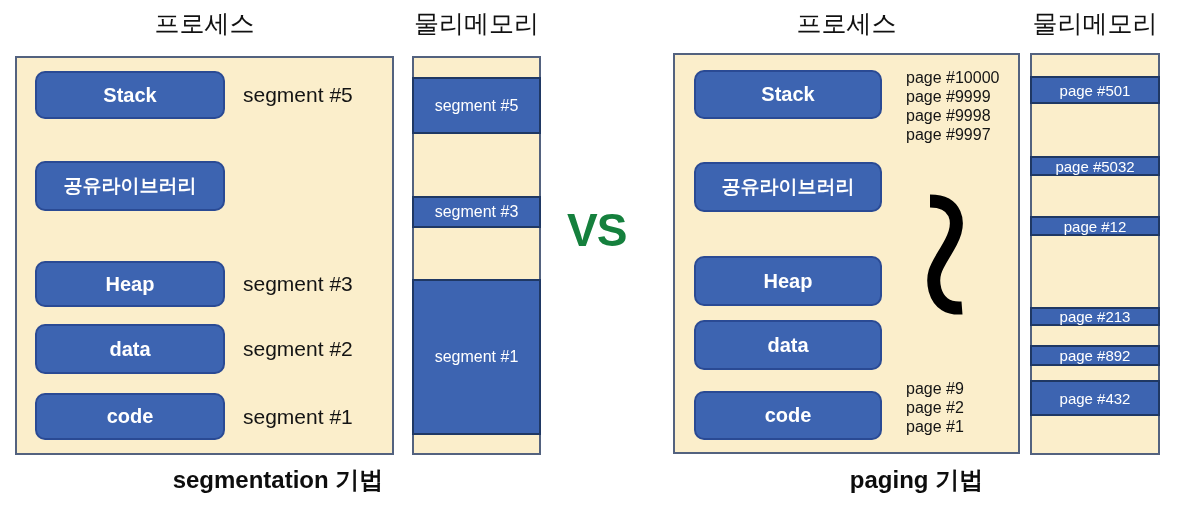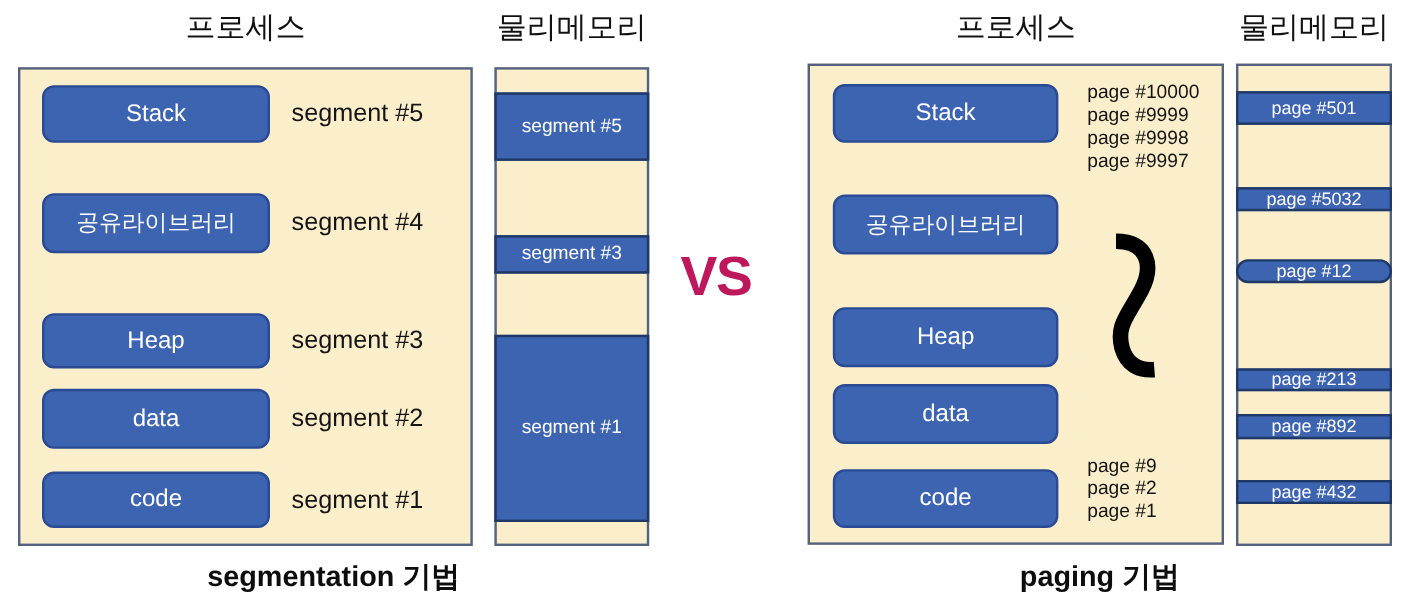--- a/index.html
+++ b/index.html
@@ -11,58 +11,57 @@
   .abs{position:absolute;}
   .col-title{
     font-size:25px;font-weight:500;color:#111;text-align:center;line-height:30px;
   }
   .panel{
     background:#FBEECB;border:2px solid #53627F;box-sizing:border-box;
   }
   .blue-block{
     position:absolute;background:#3D64B1;border:2px solid #2A4A94;border-radius:10px;
     box-sizing:border-box;display:flex;align-items:center;justify-content:center;
-    color:#ffffff;font-size:20px;font-weight:400;
+    color:#ffffff;font-size:20px;font-weight:700;
   }
   .seg-annot{
     position:absolute;display:flex;align-items:center;
     font-size:21px;color:#141414;
   }
   .mem-row{
     position:absolute;left:-2px;right:-2px;background:#3D64B1;border:2px solid #1F3864;
     box-sizing:border-box;display:flex;align-items:center;justify-content:center;
     color:#ffffff;font-size:15px;font-weight:400;
   }
   .page-list{
     position:absolute;font-size:16px;line-height:19px;color:#141414;
   }
   .caption{
     position:absolute;text-align:center;font-size:24px;font-weight:700;color:#0d0d0d;
   }
   .vs{
-    position:absolute;font-size:46px;font-weight:800;letter-spacing:-1px;color:#be185d;
+    position:absolute;font-size:46px;font-weight:800;letter-spacing:-1px;color:#15803d;
     line-height:46px;
   }
 </style>
 </head>
 <body>
 
 <div id="canvas">
 
   <div class="abs col-title" style="left:15px;top:8px;width:379px;">프로세스</div>
 
   <div class="abs col-title" style="left:406px;top:8px;width:141px;">물리메모리</div>
 
   <div class="abs panel" style="left:15px;top:56px;width:379px;height:399px;">
 
     <div class="blue-block" style="left:18px;top:13px;width:190px;height:48px;">Stack</div>
     <div class="seg-annot" style="left:226px;top:13px;height:48px;">segment #5</div>
 
     <div class="blue-block" style="left:18px;top:103px;width:190px;height:50px;font-size:19px;">공유라이브러리</div>
-    <div class="seg-annot" style="left:226px;top:103px;height:50px;">segment #4</div>
 
     <div class="blue-block" style="left:18px;top:203px;width:190px;height:46px;">Heap</div>
     <div class="seg-annot" style="left:226px;top:203px;height:46px;">segment #3</div>
 
     <div class="blue-block" style="left:18px;top:266px;width:190px;height:50px;">data</div>
     <div class="seg-annot" style="left:226px;top:266px;height:50px;">segment #2</div>
 
     <div class="blue-block" style="left:18px;top:335px;width:190px;height:47px;">code</div>
     <div class="seg-annot" style="left:226px;top:335px;height:47px;">segment #1</div>
   </div>
@@ -107,21 +106,21 @@
     <div class="page-list" style="left:231px;top:324px;">
       <div>page #9</div>
       <div>page #2</div>
       <div>page #1</div>
     </div>
   </div>
 
   <div class="abs panel" style="left:1030px;top:53px;width:130px;height:402px;">
     <div class="mem-row" style="top:21px;height:28px;">page #501</div>
     <div class="mem-row" style="top:101px;height:20px;">page #5032</div>
-    <div class="mem-row" style="top:161px;height:20px;border-radius:10px;">page #12</div>
+    <div class="mem-row" style="top:161px;height:20px;">page #12</div>
     <div class="mem-row" style="top:252px;height:19px;">page #213</div>
     <div class="mem-row" style="top:290px;height:21px;">page #892</div>
-    <div class="mem-row" style="top:325px;height:20px;margin-top:20px;">page #432</div>
+    <div class="mem-row" style="top:325px;height:36px;">page #432</div>
   </div>
 
   <div class="caption" style="left:673px;top:464px;width:487px;">paging 기법</div>
 
 </div>
 
 </body></html>

